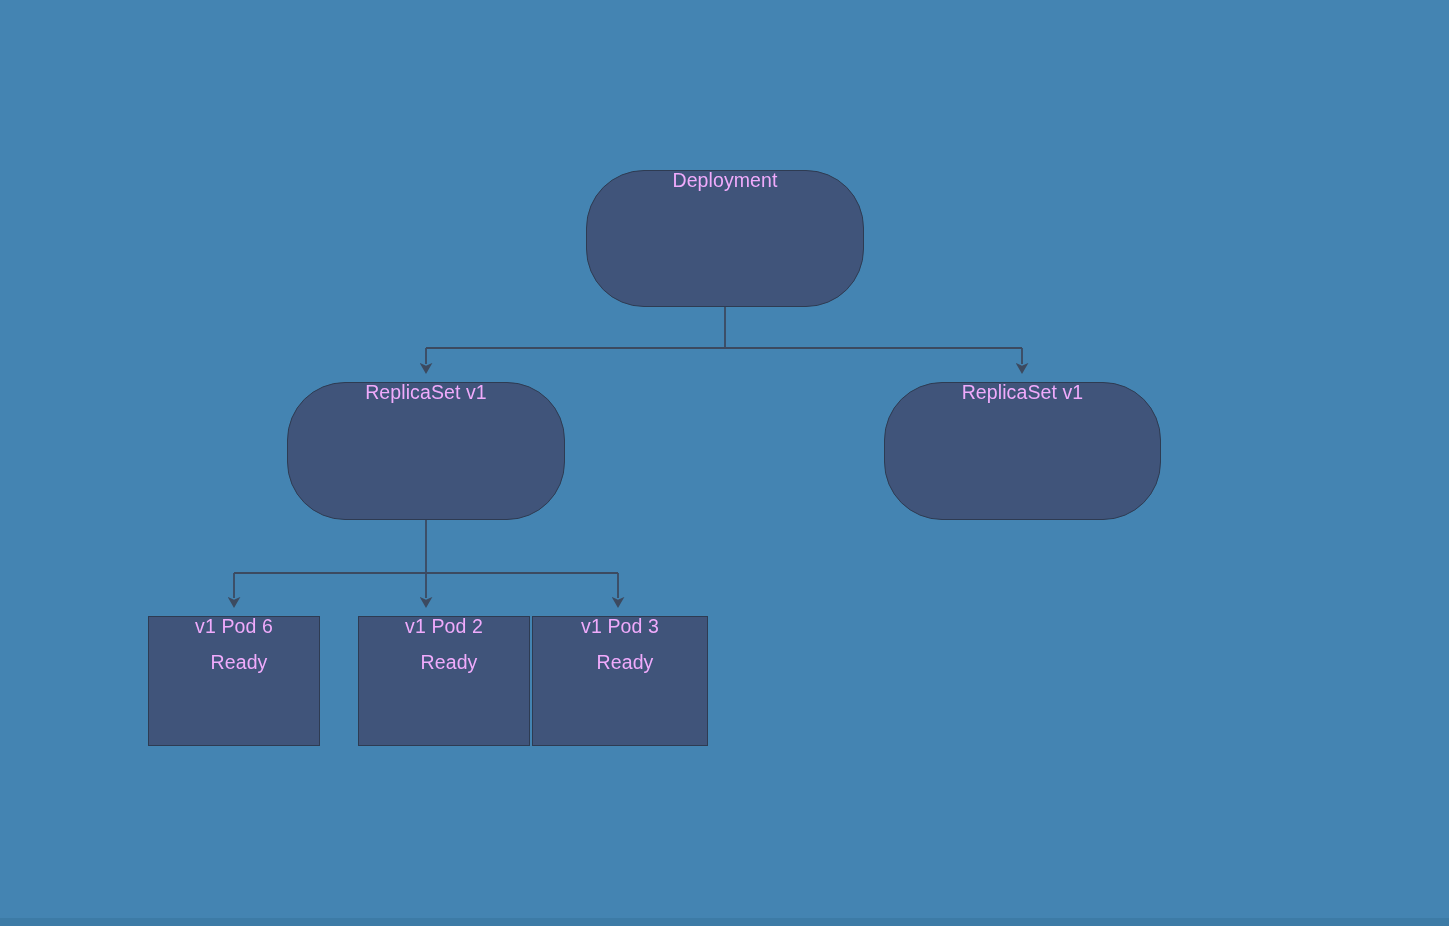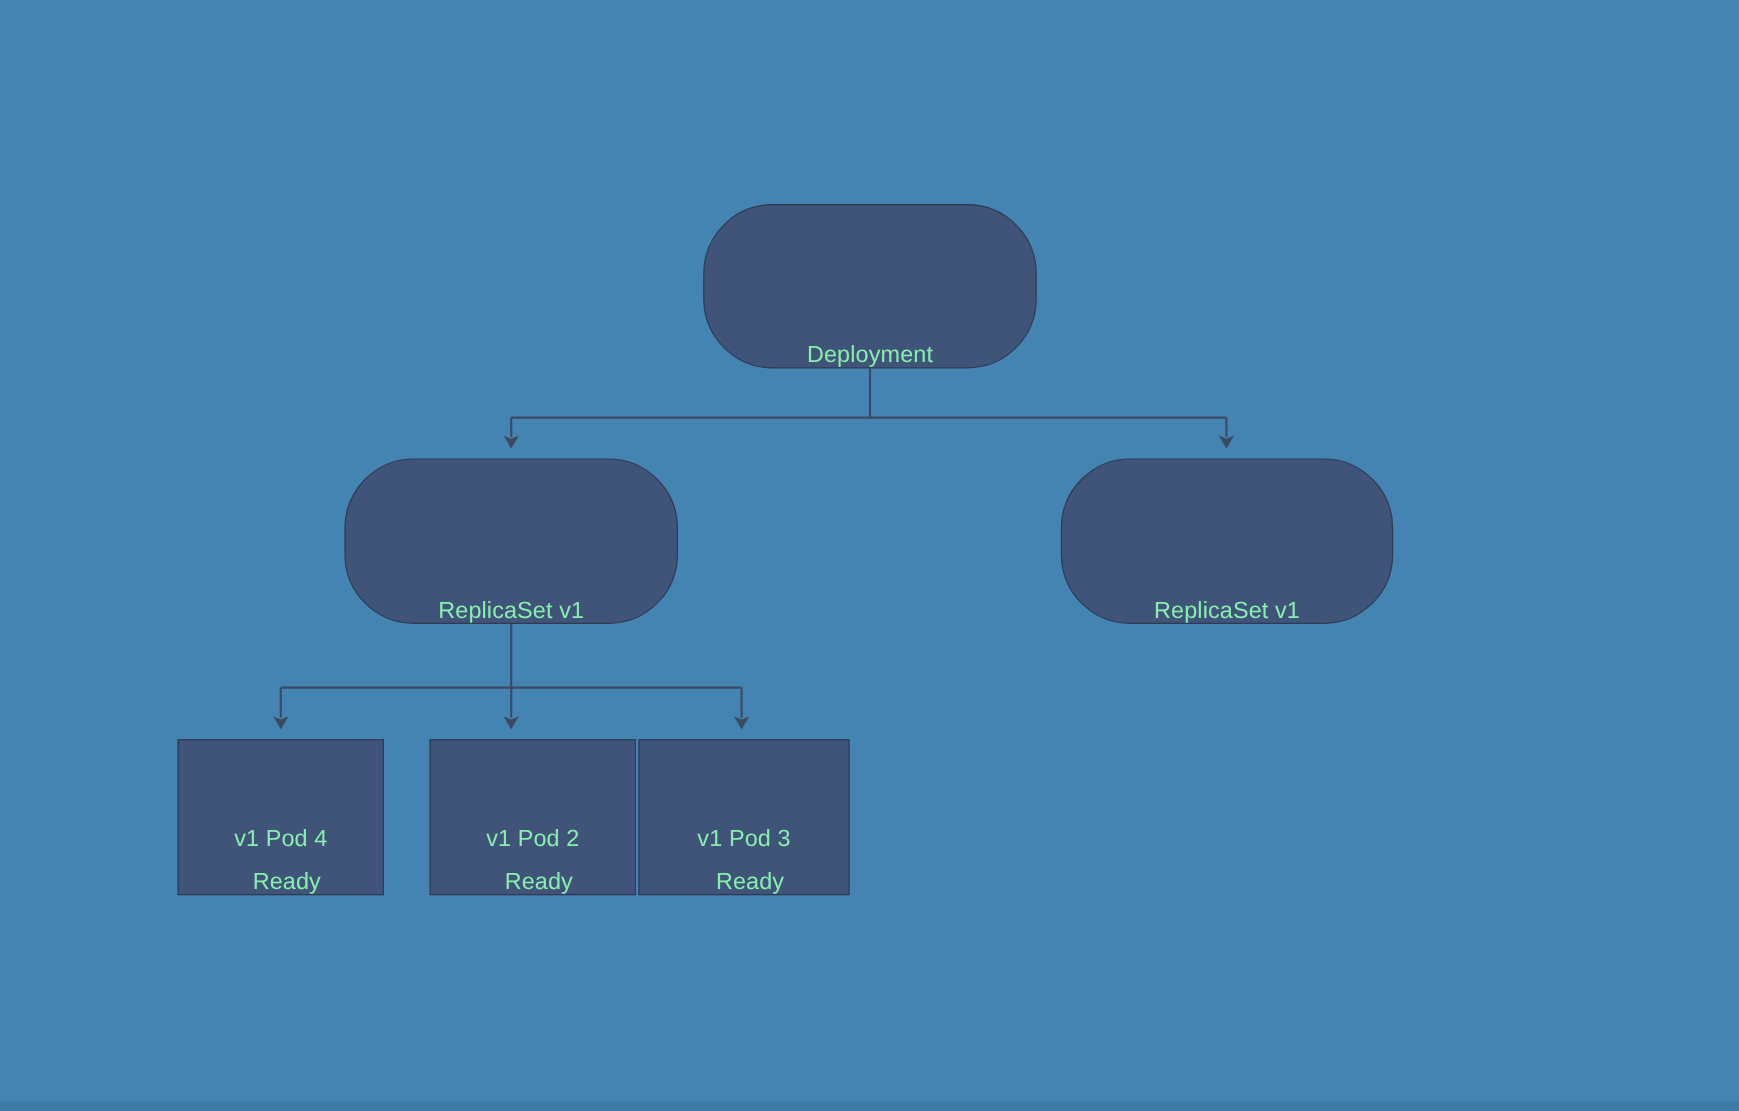--- a/index.html
+++ b/index.html
@@ -26,22 +26,22 @@
     height: 926px;
   }
   .node {
     position: absolute;
     box-sizing: border-box;
     background: #40547a;
     border: 1.6px solid #2e3b52;
     display: flex;
     flex-direction: column;
     align-items: center;
-    justify-content: flex-end;
-    color: #86efac;
+    justify-content: flex-start;
+    color: #f0abfc;
     font-size: 19.5px;
     line-height: 1.0;
     text-align: center;
     letter-spacing: 0.1px;
   }
   .node.rounded {
     border-radius: 58px;
   }
   .node.rect {
     border-radius: 0;
@@ -101,21 +101,21 @@
 
   <div class="node rounded" style="left:287px; top:382px; width:278px; height:138px;">
     <span class="line1">ReplicaSet v1</span>
   </div>
 
   <div class="node rounded" style="left:884px; top:382px; width:277px; height:138px;">
     <span class="line1">ReplicaSet v1</span>
   </div>
 
   <div class="node rect" style="left:148px; top:616px; width:172px; height:130px;">
-    <span class="line1">v1 Pod 4</span>
+    <span class="line1">v1 Pod 6</span>
     <span class="line2">Ready</span>
   </div>
 
   <div class="node rect" style="left:358px; top:616px; width:172px; height:130px;">
     <span class="line1">v1 Pod 2</span>
     <span class="line2">Ready</span>
   </div>
 
   <div class="node rect" style="left:532px; top:616px; width:176px; height:130px;">
     <span class="line1">v1 Pod 3</span>

